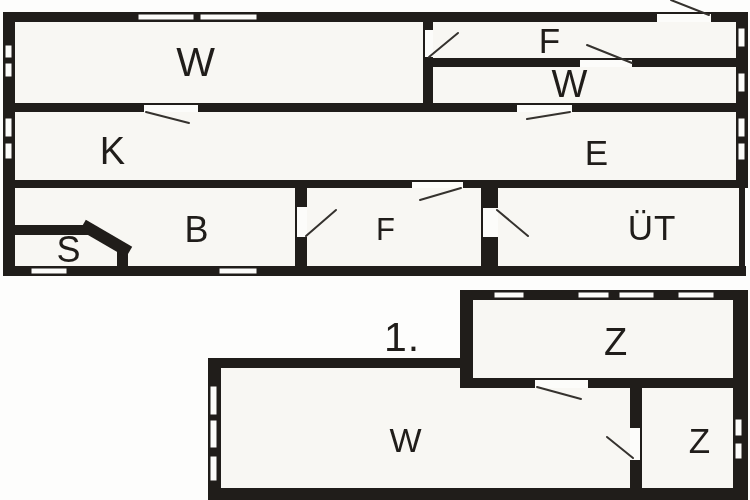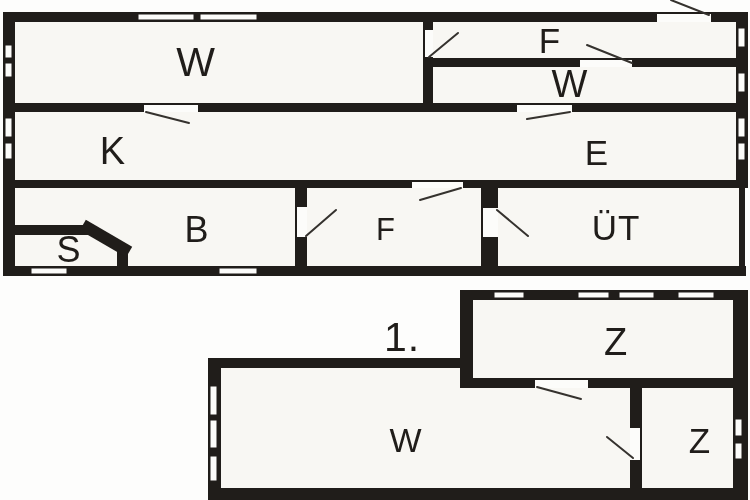--- a/index.html
+++ b/index.html
@@ -105,19 +105,19 @@
     </svg>
   <div id="labels">
       <div class="room-label" style="left: 196px; top: 62px; font-size: 41px;">W</div>
       <div class="room-label" style="left: 550px; top: 40px; font-size: 35px;">F</div>
       <div class="room-label" style="left: 570px; top: 84px; font-size: 38px;">W</div>
       <div class="room-label" style="left: 113px; top: 151px; font-size: 38px;">K</div>
       <div class="room-label" style="left: 597px; top: 152px; font-size: 35px;">E</div>
       <div class="room-label" style="left: 197px; top: 230px; font-size: 36px;">B</div>
       <div class="room-label" style="left: 69px; top: 250px; font-size: 36px;">S</div>
       <div class="room-label" style="left: 386px; top: 229px; font-size: 31px;">F</div>
-      <div class="room-label" style="left: 616px; top: 227px; font-size: 35px;">ÜT</div>
+      <div class="room-label" style="left: 652px; top: 227px; font-size: 35px;">ÜT</div>
       <div class="room-label" style="left: 402px; top: 337px; font-size: 41px;">1.</div>
       <div class="room-label" style="left: 616px; top: 342px; font-size: 38px;">Z</div>
       <div class="room-label" style="left: 406px; top: 440px; font-size: 34px;">W</div>
       <div class="room-label" style="left: 700px; top: 440px; font-size: 35px;">Z</div>
     </div>
 </div>
 
 </body></html>

